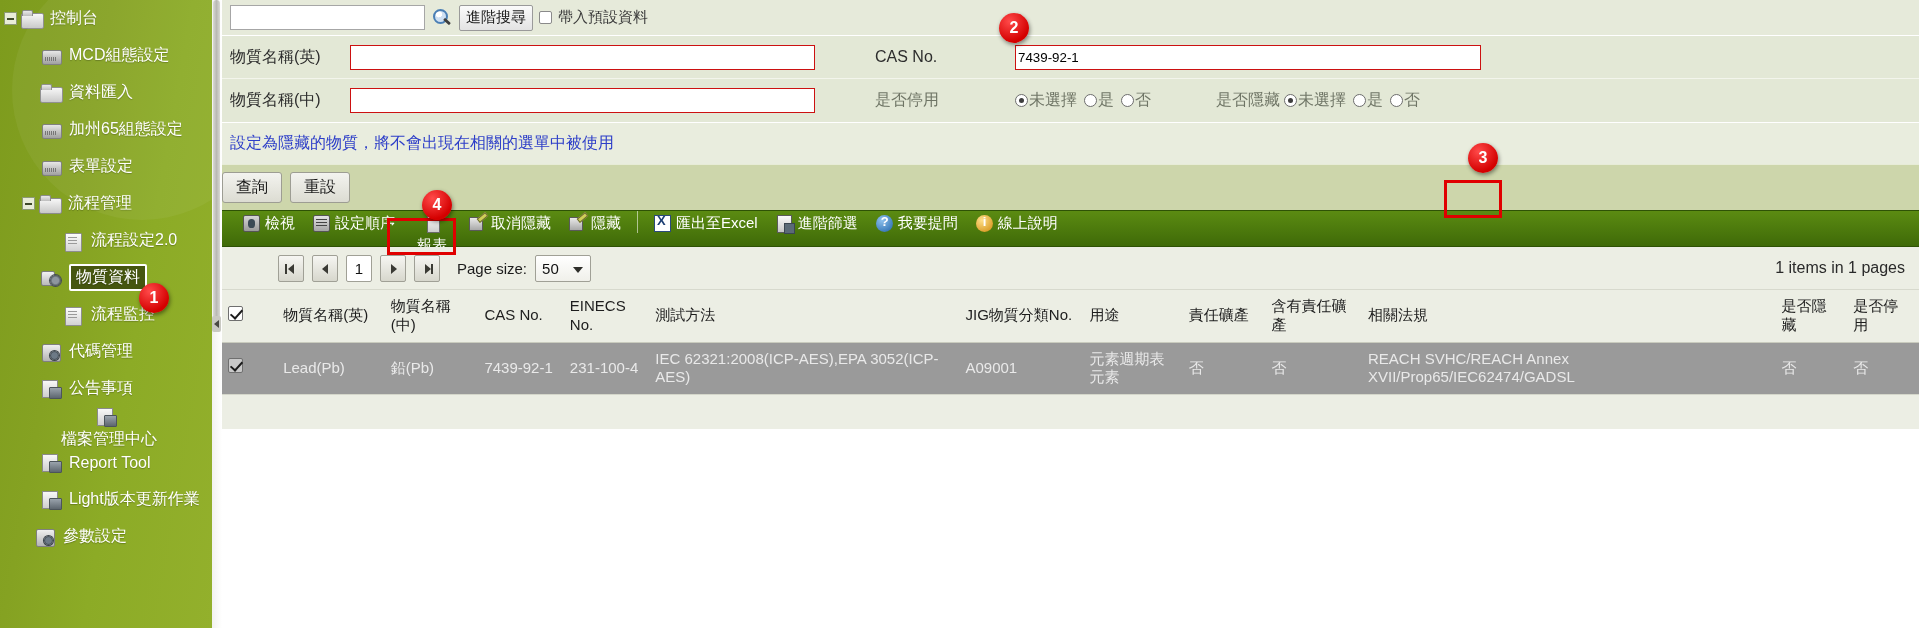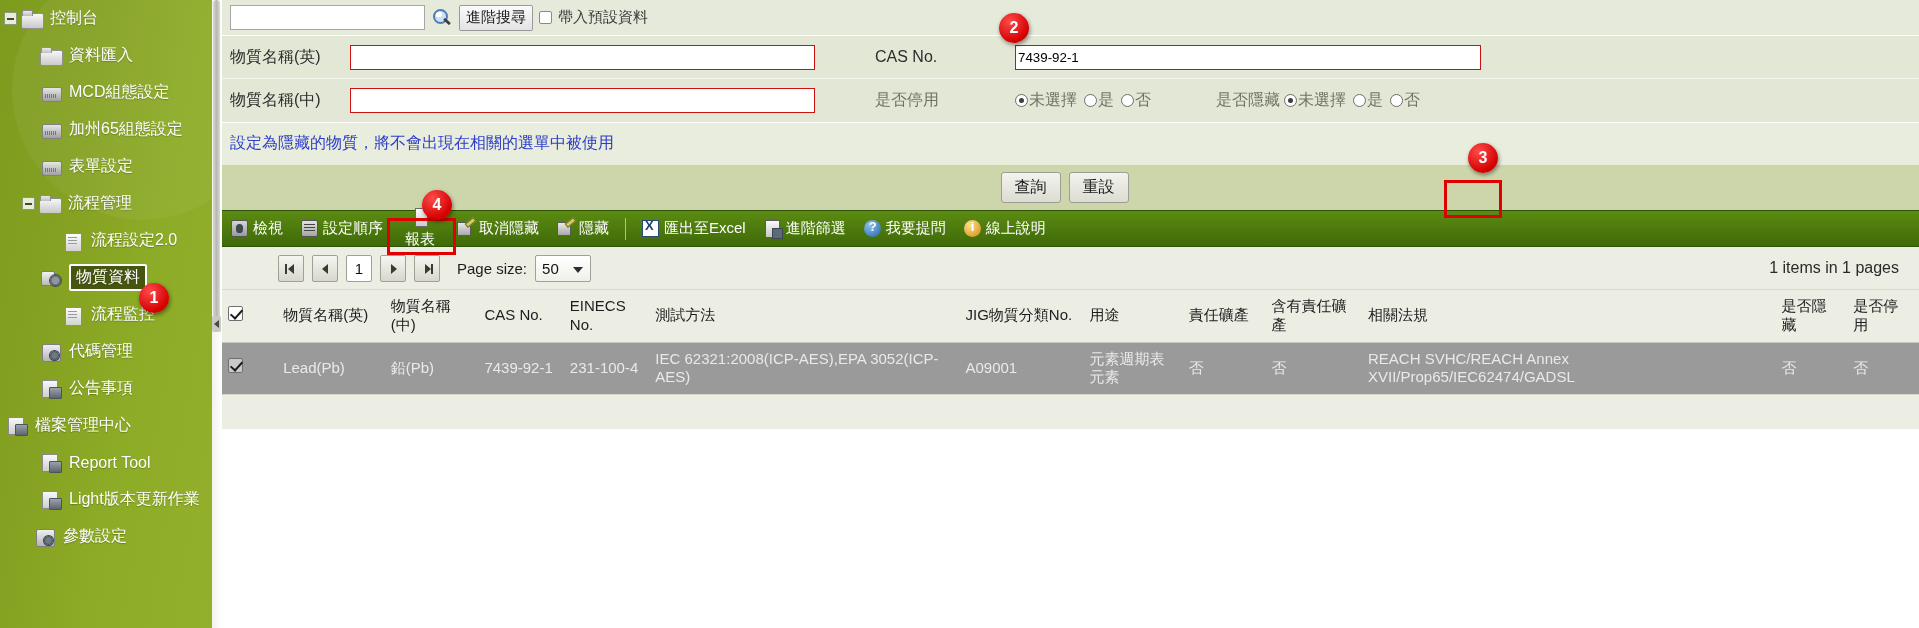--- a/index.html
+++ b/index.html
@@ -171,35 +171,35 @@
   }
   .rad-txt{ font-size:16px; color:#6f7566; margin-right:7px; }
 
   .notice{
     height:42px; display:flex; align-items:center; padding-left:8px;
     background:#e9edde; color:#2d3ec8; font-size:16px;
     border-top:1px solid #ffffff;
   }
   .actionbar{
     height:46px; background:#cdd6ab; display:flex; align-items:center;
-    justify-content:center; padding-right:12px; gap:8px;
+    justify-content:flex-start; padding-right:12px; gap:8px;
     border-top:1px solid #e7ecd7;
   }
   .gbtn{
     min-width:60px; height:31px; padding:0 10px;
     background:linear-gradient(#f3f3ef,#dcdcd2); border:1px solid #9d9d93;
     border-radius:3px; font-size:16px; color:#1a1a1a;
     display:inline-flex; align-items:center; justify-content:center;
   }
 
   
   .toolbar{
     height:37px; background:linear-gradient(#5b8b12,#3f6a08);
     border-top:1px solid #2e5205; border-bottom:1px solid #2e5205;
-    display:flex; align-items:center; padding-left:0; gap:0px;
+    display:flex; align-items:flex-start; padding-left:12px; gap:0px;
     color:#ffffff;
   }
   .tb-item{
     display:inline-flex; align-items:center; gap:5px;
     padding:3px 9px; font-size:15px; color:#ffffff; white-space:nowrap;
   }
   .tb-sep{
     width:1px; height:22px; background:rgba(255,255,255,0.55); margin:0 7px;
   }
   .tbi{ width:17px; height:17px; flex:0 0 17px; position:relative; display:inline-block; }
@@ -242,21 +242,21 @@
   .pssel{
     width:56px; height:27px; background:linear-gradient(#ffffff,#f0f0ea);
     border:1px solid #a0a096; border-radius:2px; display:inline-flex;
     align-items:center; padding-left:6px; font-size:15px; color:#111; position:relative;
   }
   .pssel::after{
     content:""; position:absolute; right:7px; top:11px;
     border-left:5px solid transparent; border-right:5px solid transparent; border-top:6px solid #2e2e2a;
   }
   .items-count{
-    position:absolute; right:20px; font-size:16px; color:#2a2a2a;
+    position:absolute; right:14px; font-size:16px; color:#2a2a2a;
   }
 
   
   table.grid{ width:100%; border-collapse:collapse; table-layout:fixed; }
   table.grid th{
     background:#eceee4; color:#1d1d1d; font-weight:normal; font-size:15px;
     padding:7px 6px; text-align:left; vertical-align:middle; line-height:1.25;
     border-bottom:1px solid #c9cbbe;
   }
   table.grid td{
@@ -289,26 +289,26 @@
 
 <div id="app">
 
   <div id="sidebar">
     <div class="tree-node" style="padding-left:4px;">
       <span class="expander"></span>
       <span class="ico folder"></span>
       <span class="node-label">控制台</span>
     </div>
     <div class="tree-node" style="padding-left:40px;">
+      <span class="ico box"></span>
+      <span class="node-label">MCD組態設定</span>
+    </div>
+    <div class="tree-node" style="padding-left:40px;">
       <span class="ico folder"></span>
       <span class="node-label">資料匯入</span>
-    </div>
-    <div class="tree-node" style="padding-left:40px;">
-      <span class="ico box"></span>
-      <span class="node-label">MCD組態設定</span>
     </div>
     <div class="tree-node" style="padding-left:40px;">
       <span class="ico box"></span>
       <span class="node-label">加州65組態設定</span>
     </div>
     <div class="tree-node" style="padding-left:40px;">
       <span class="ico box"></span>
       <span class="node-label">表單設定</span>
     </div>
     <div class="tree-node" style="padding-left:22px;">
@@ -329,21 +329,21 @@
       <span class="node-label">流程監控</span>
     </div>
     <div class="tree-node" style="padding-left:40px;">
       <span class="ico gear"></span>
       <span class="node-label">代碼管理</span>
     </div>
     <div class="tree-node" style="padding-left:40px;">
       <span class="ico page"></span>
       <span class="node-label">公告事項</span>
     </div>
-    <div class="tree-node" style="">
+    <div class="tree-node" style="flex-direction:column;">
       <span class="ico page"></span>
       <span class="node-label">檔案管理中心</span>
     </div>
     <div class="tree-node" style="padding-left:40px;">
       <span class="ico page"></span>
       <span class="node-label">Report Tool</span>
     </div>
     <div class="tree-node" style="padding-left:40px;">
       <span class="ico page"></span>
       <span class="node-label">Light版本更新作業</span>

